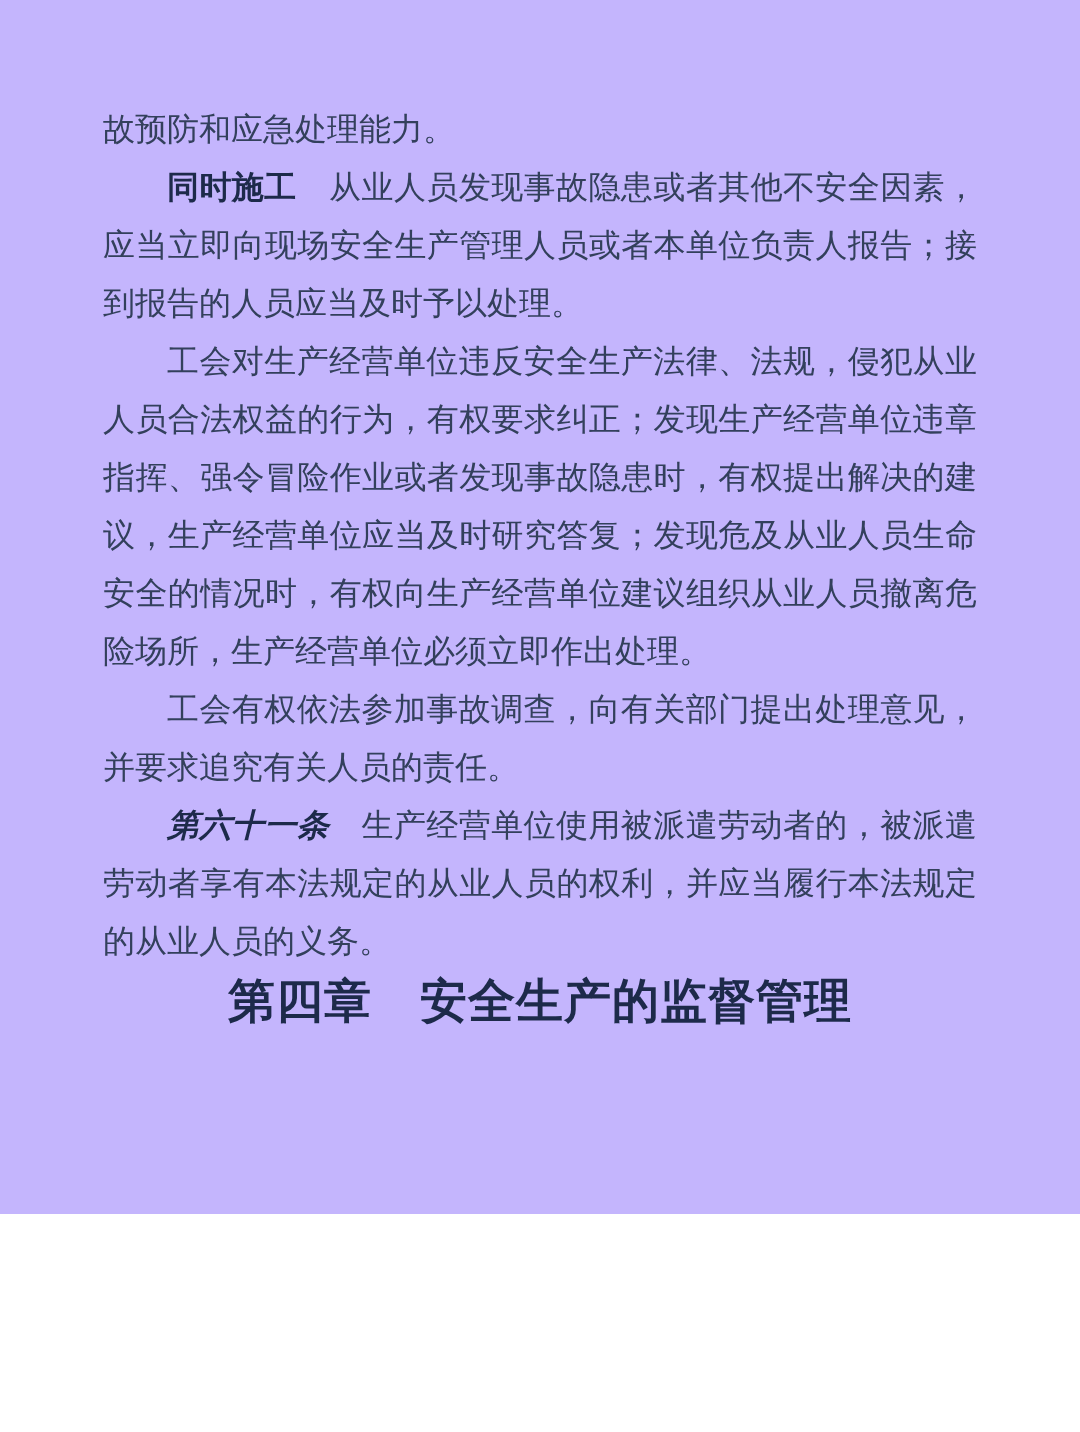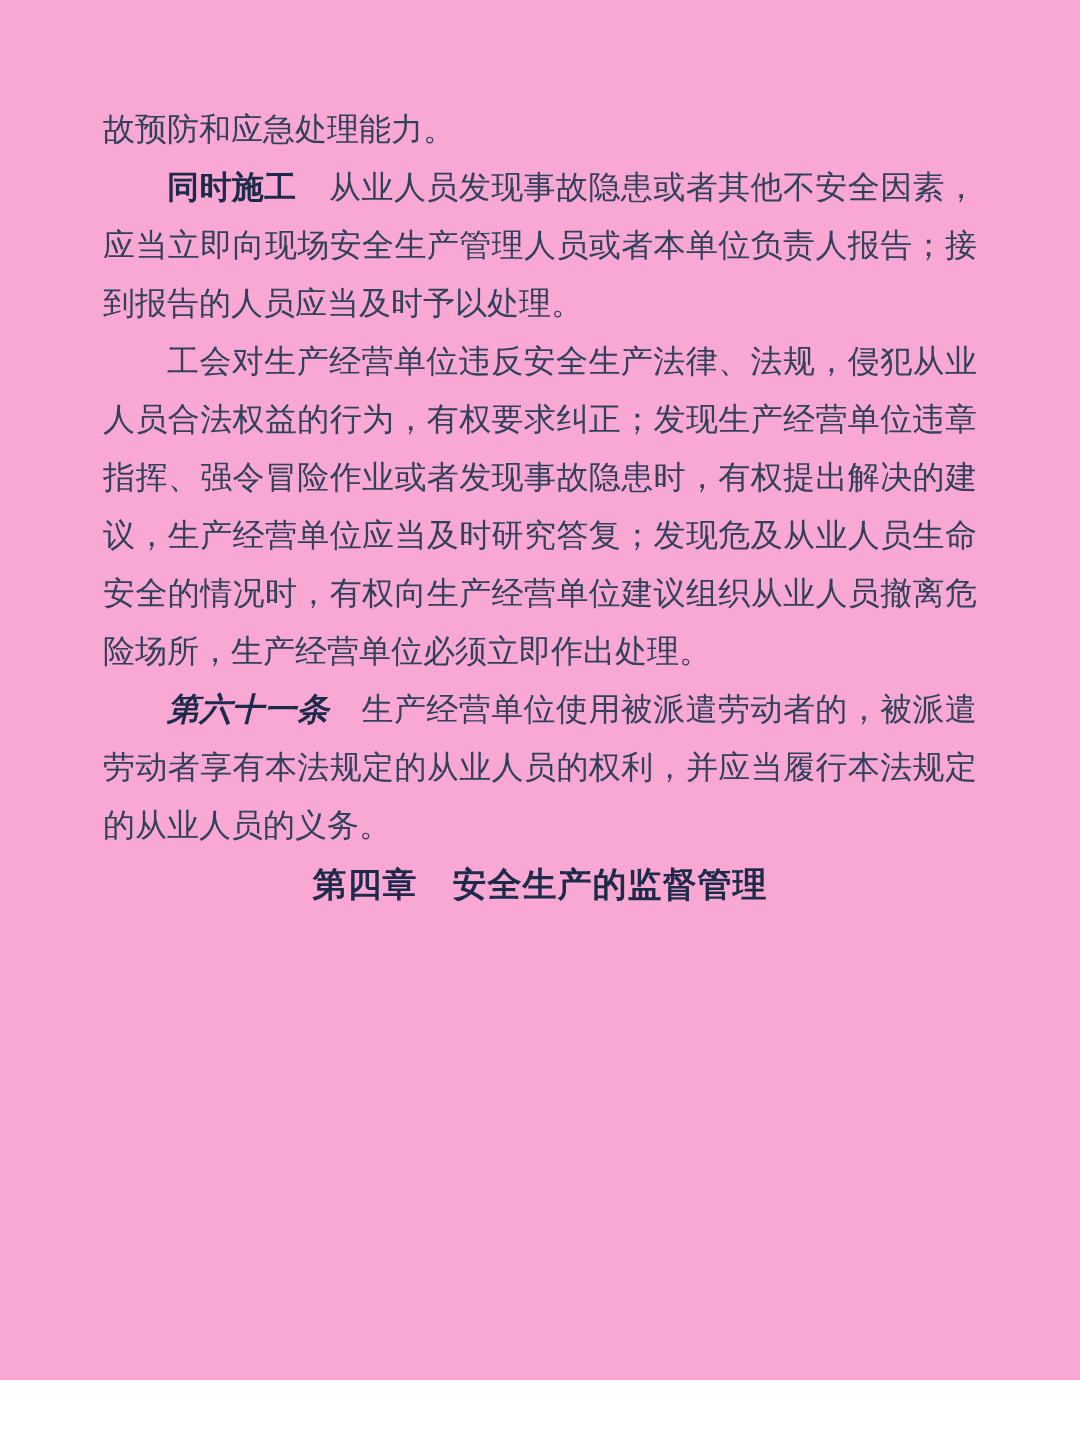--- a/index.html
+++ b/index.html
@@ -3,22 +3,22 @@
 <meta charset="utf-8">
 <style>
   html, body {
     margin: 0;
     padding: 0;
     background: #ffffff;
   }
   .page {
     position: relative;
     width: 1080px;
-    height: 1380px;
-    background: #f9a8d4;
+    height: 1214px;
+    background: #c4b5fd;
     overflow: hidden;
   }
   .doc {
     position: absolute;
     left: 103px;
     top: 100px;
     width: 874px;
     font-family: "Liberation Serif", "DejaVu Serif", serif;
     font-size: 32px;
     line-height: 58px;
@@ -40,28 +40,29 @@
   .seg.bold {
     font-weight: 700;
     color: #1d2a4a;
   }
   .para.chapter-heading {
     text-indent: 0;
     text-align: center;
     margin: 2px 0 4px 0;
   }
   .para.chapter-heading .seg.bold {
-    font-size: 34px;
+    font-size: 47px;
     letter-spacing: 1px;
   }
 </style>
 </head>
 <body>
 
 <div class="page">
   <div class="doc" style="color: rgb(51, 64, 92);">
       <p class="para body-noindent"><span class="seg">故预防和应急处理能力。</span></p>
       <p class="para body"><span class="seg bold" style="color: rgb(29, 42, 74);">同时施工</span><span class="seg">　从业人员发现事故隐患或者其他不安全因素，应当立即向现场安全生产管理人员或者本单位负责人报告；接到报告的人员应当及时予以处理。</span></p>
       <p class="para body"><span class="seg">工会对生产经营单位违反安全生产法律、法规，侵犯从业人员合法权益的行为，有权要求纠正；发现生产经营单位违章指挥、强令冒险作业或者发现事故隐患时，有权提出解决的建议，生产经营单位应当及时研究答复；发现危及从业人员生命安全的情况时，有权向生产经营单位建议组织从业人员撤离危险场所，生产经营单位必须立即作出处理。</span></p>
+      <p class="para body"><span class="seg">工会有权依法参加事故调查，向有关部门提出处理意见，并要求追究有关人员的责任。</span></p>
       <p class="para body"><span class="seg bold" style="color: rgb(29, 42, 74); font-style: italic;">第六十一条</span><span class="seg">　生产经营单位使用被派遣劳动者的，被派遣劳动者享有本法规定的从业人员的权利，并应当履行本法规定的从业人员的义务。</span></p>
       <p class="para chapter-heading"><span class="seg bold" style="color: rgb(29, 42, 74);">第四章　安全生产的监督管理</span></p>
     </div>
 </div>
 
 </body></html>

